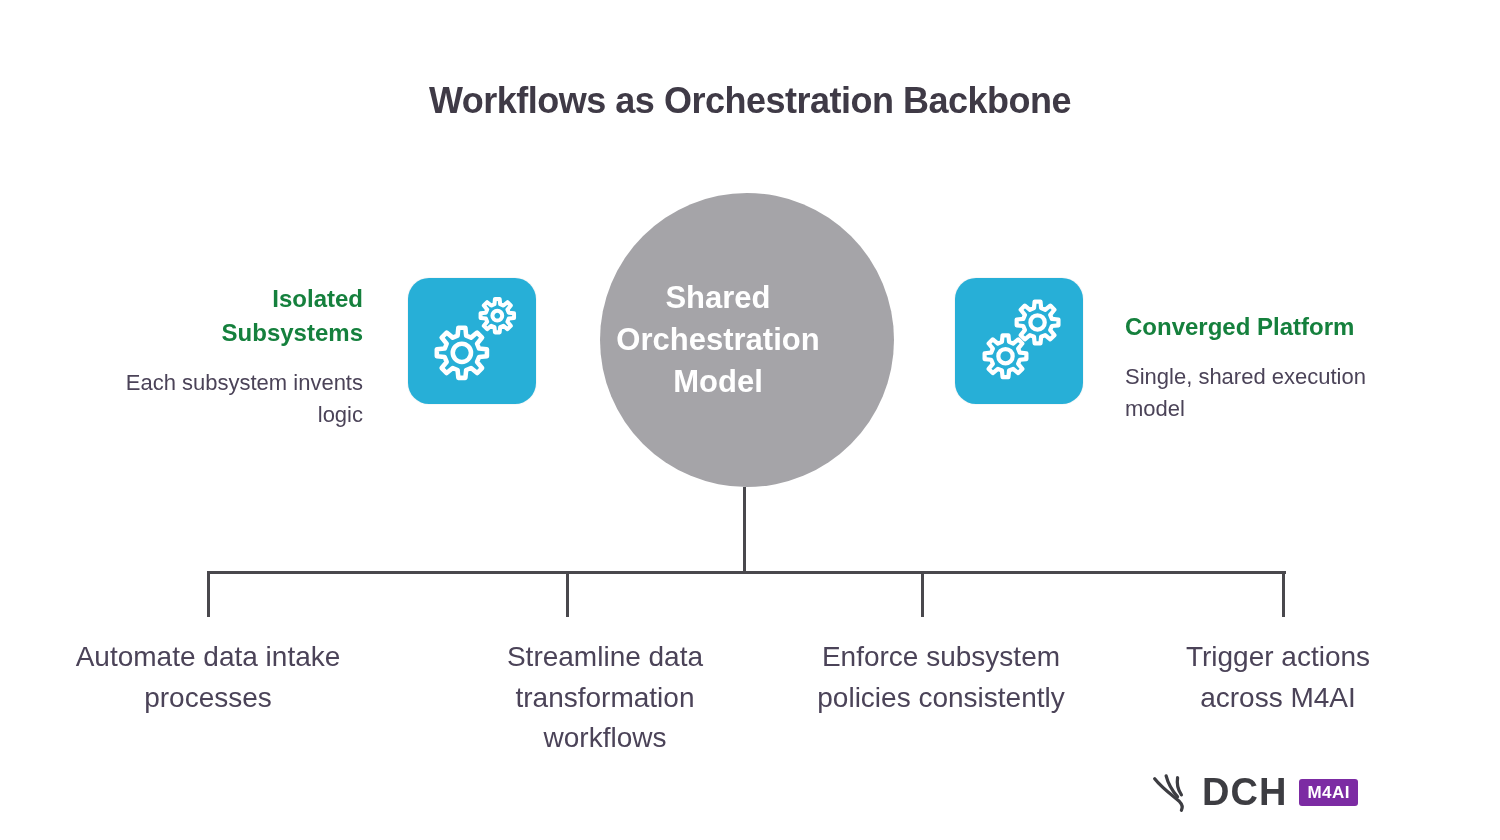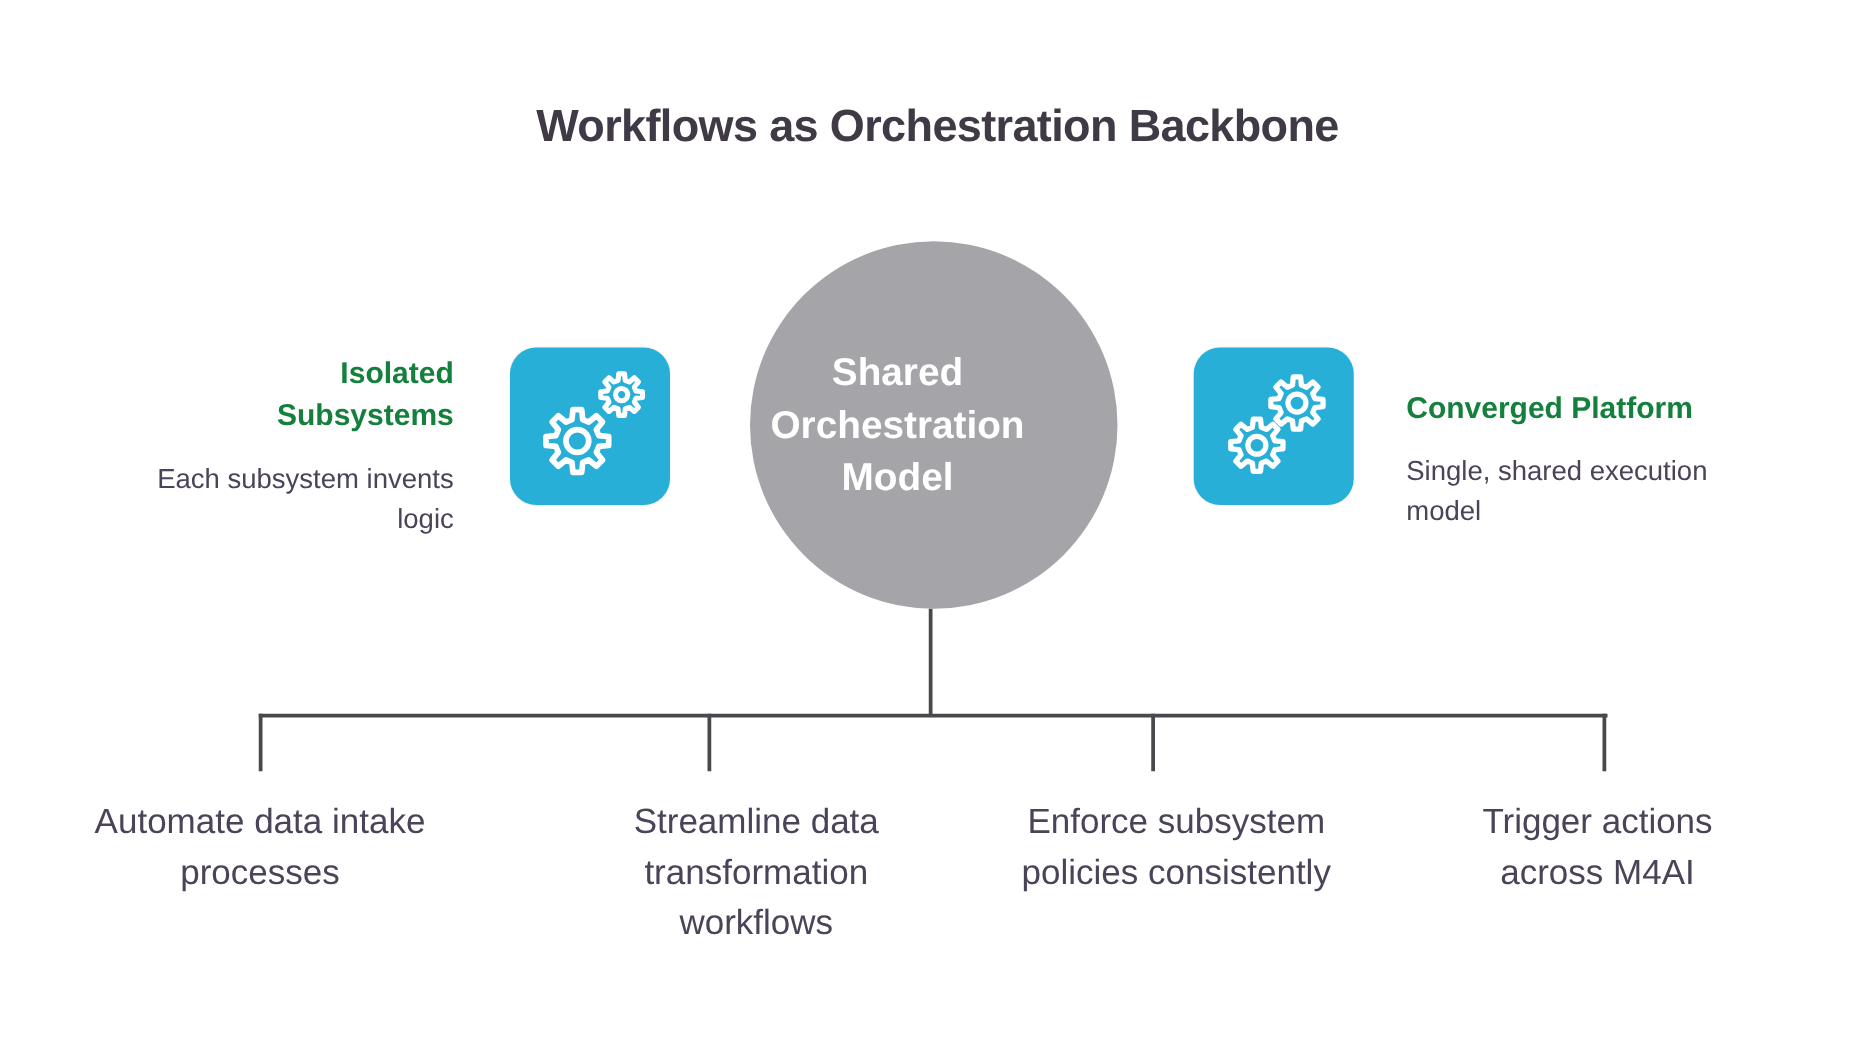--- a/index.html
+++ b/index.html
@@ -126,14 +126,27 @@
   <div class="line drop d0"></div>
   <div class="line drop d1"></div>
   <div class="line drop d2"></div>
   <div class="line drop d3"></div>
 
   <div class="branch-label b0">Automate data intake processes</div>
   <div class="branch-label b1">Streamline data transformation workflows</div>
   <div class="branch-label b2">Enforce subsystem policies consistently</div>
   <div class="branch-label b3">Trigger actions across M4AI</div>
 
+  <div class="logo">
+    <span>
+      <svg viewBox="0 0 44 44" aria-hidden="true">
+        <g fill="none" stroke="#3d3d42" stroke-width="3.4" stroke-linecap="round">
+          <path d="M7,7 C15,17 25,24 33,31 C35.5,33.5 36.5,37 35,40"></path>
+          <path d="M19,4 C21,12 25,19 31,26"></path>
+          <path d="M31,6 C30,12 31,18 35,24"></path>
+        </g>
+      </svg>
+    </span>
+    <span class="logo-text">DCH</span>
+    <span class="logo-badge">M4AI</span>
+  </div>
 
 </div>
 
 </body></html>

